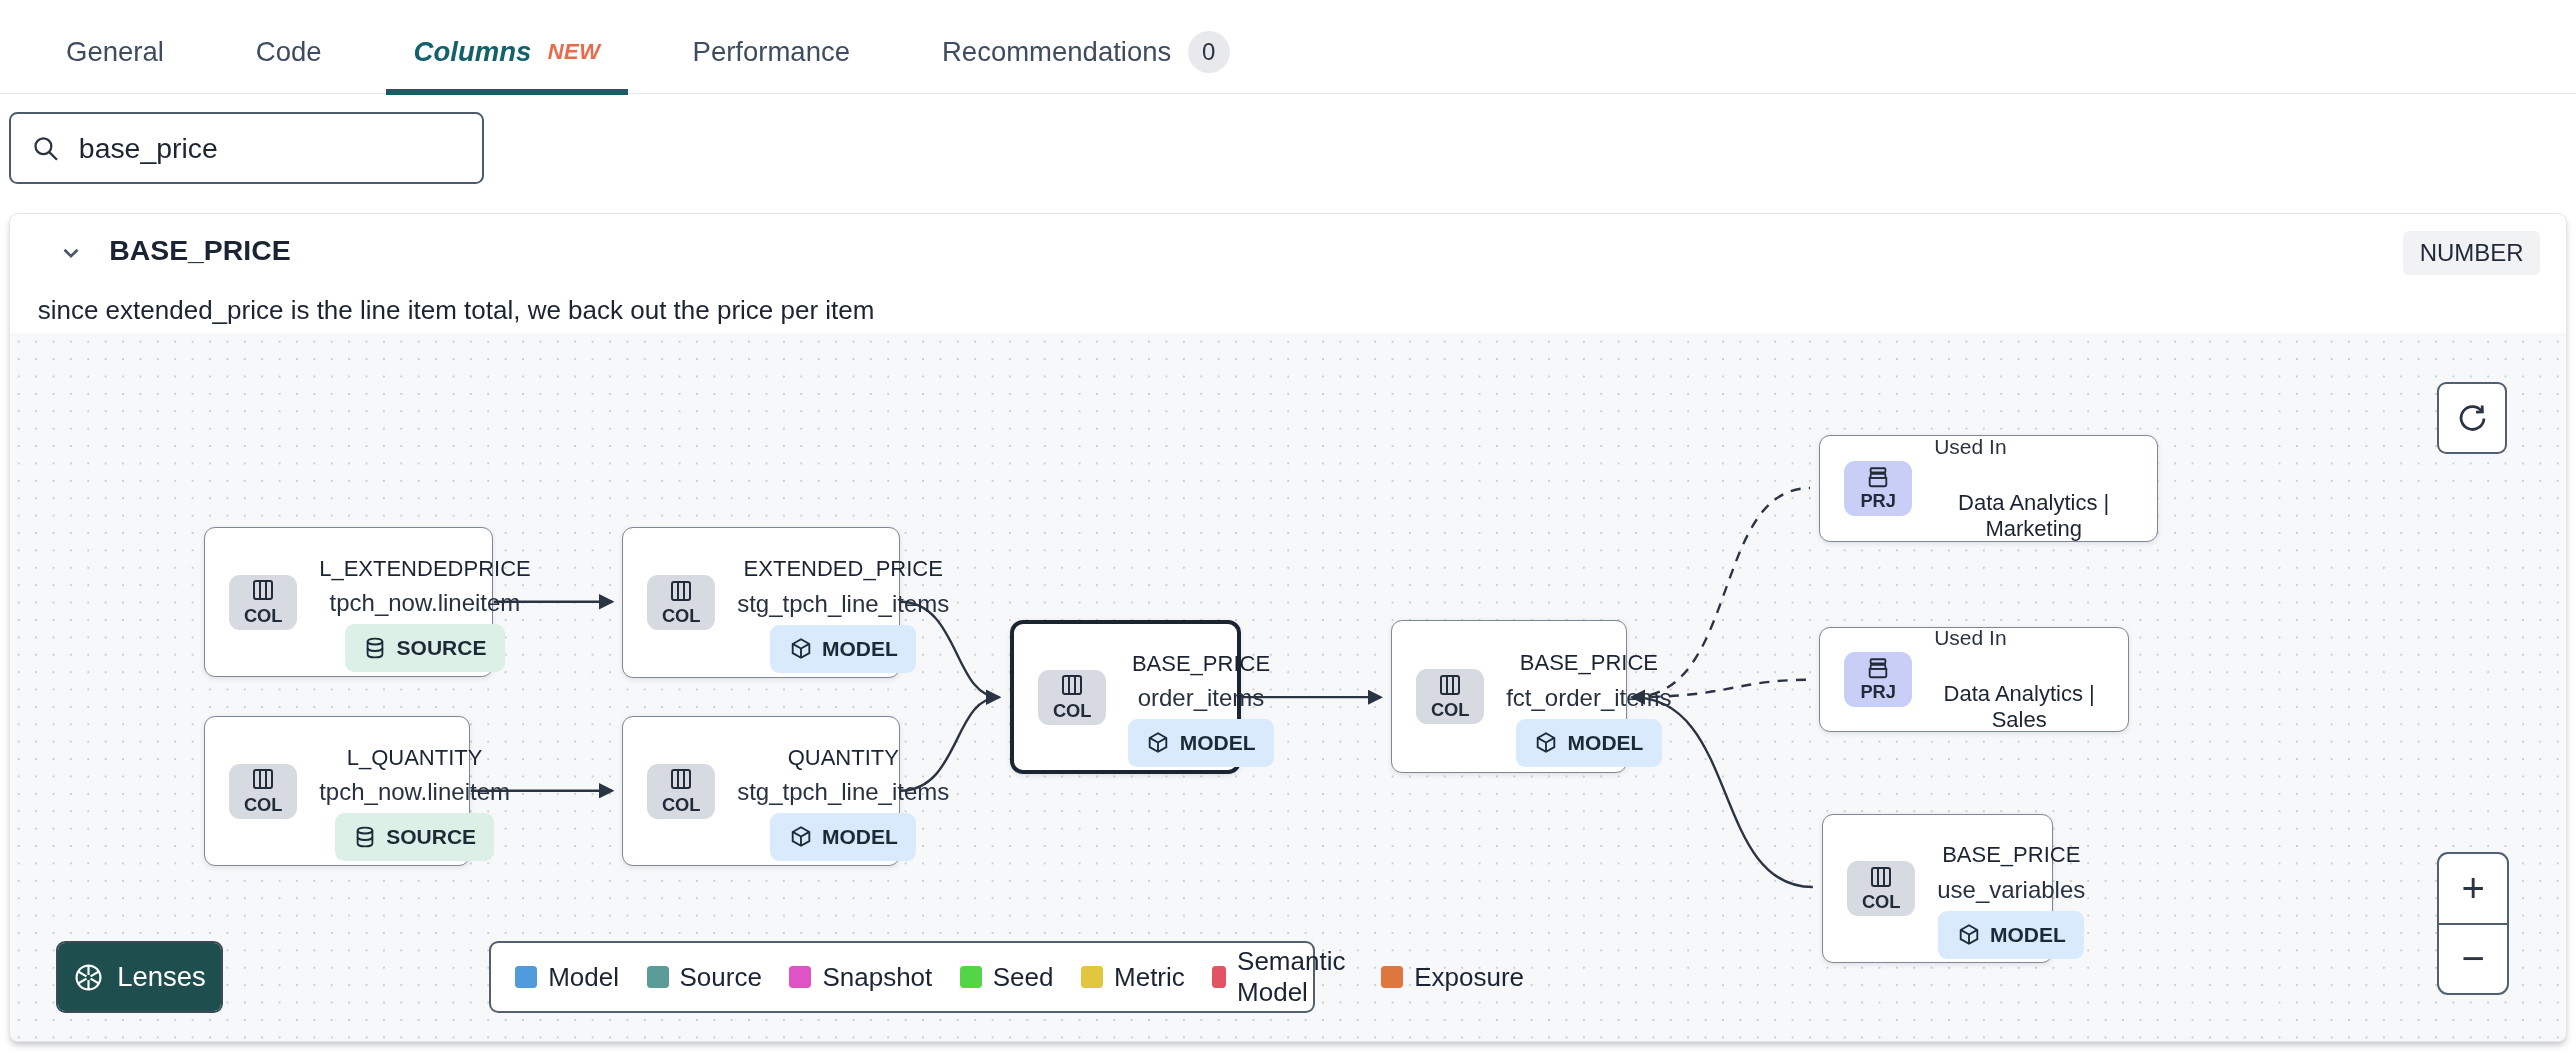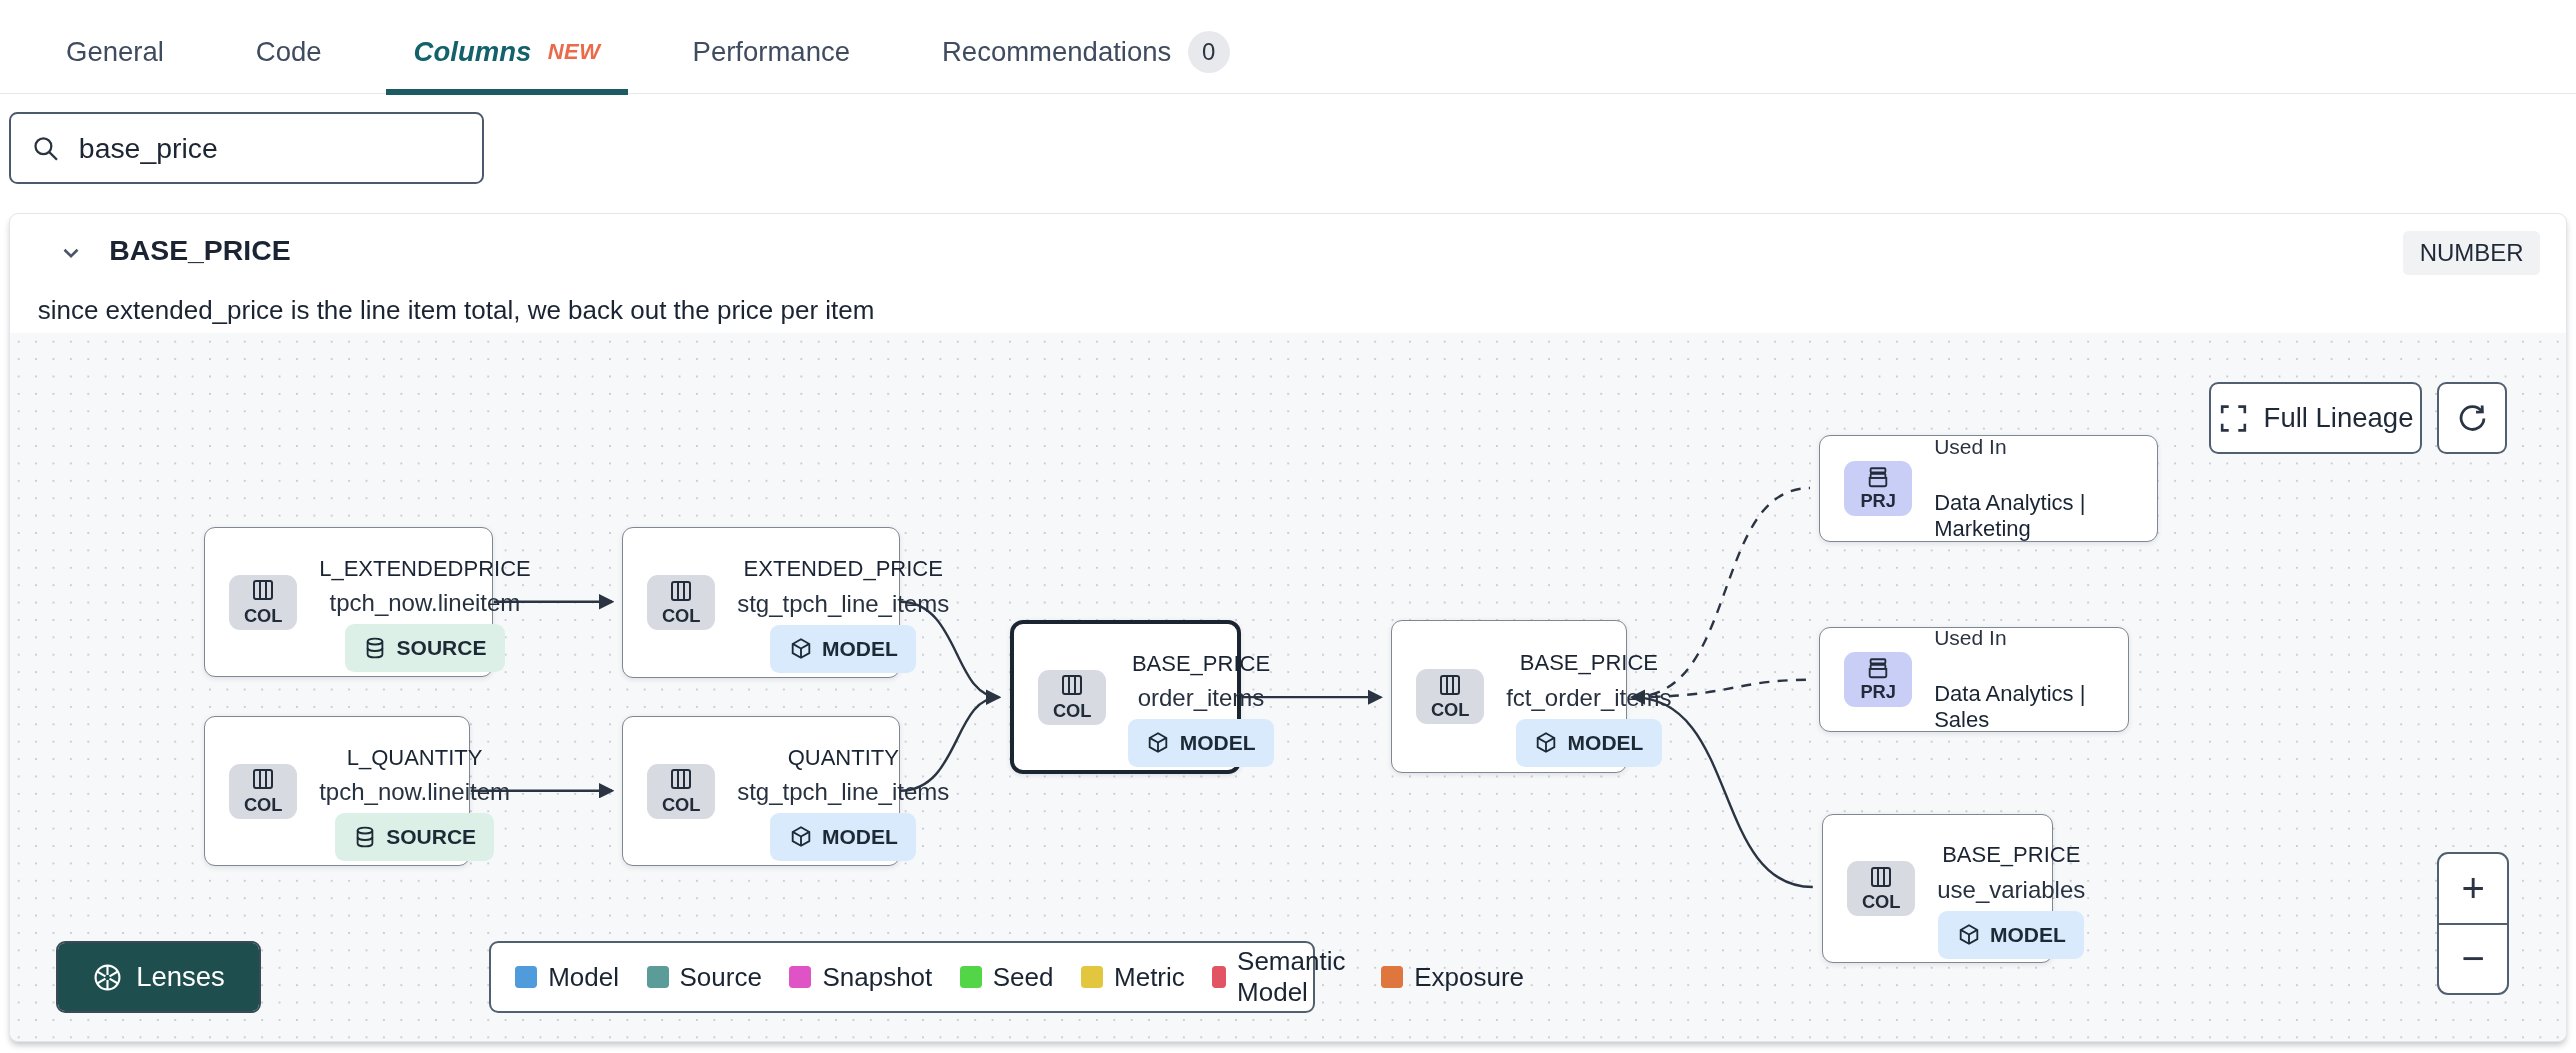--- a/index.html
+++ b/index.html
@@ -46,21 +46,21 @@
   .edges { position:absolute; left:0; top:0; }
 
   .node { position:absolute; background:#fff; border:1.8px solid #7e8894; border-radius:11px;
     display:flex; align-items:center; gap:22px; padding:0 24px;
     box-shadow:0 1.8px 5.5px rgba(30,38,55,.10); cursor:pointer; }
   .node.selected { border:4.6px solid #1b2531; border-radius:13px; }
   .kind-badge { flex:0 0 auto; width:68px; height:55px; border-radius:11px; background:#d7dae0;
     display:flex; flex-direction:column; align-items:center; justify-content:center; gap:1.8px;
     color:#212b39; font-size:18.3px; font-weight:700; }
   .kind-badge.prj { background:#c9cef7; }
-  .node-body { flex:1; display:flex; flex-direction:column; align-items:center; gap:7.3px; }
+  .node-body { flex:1; display:flex; flex-direction:column; align-items:center; gap:7.3px;text-align:center; }
   .node-body.left { align-items:flex-start; }
   .node-title { font-size:22px; font-weight:400; color:#1a2433;margin-top:24px; }
   .node-subtitle { font-size:24px; color:#27313f; }
   .node-eyebrow { font-size:21px; color:#2a3441; }
   .type-badge { display:flex; align-items:center; gap:9.2px; height:48px; padding:0 18.3px;
     border-radius:9.2px; font-size:21px; font-weight:600; color:#1d2a36; }
   .type-badge.source { background:#dcf0e8; }
   .type-badge.model { background:#d8eafc; }
 
   
@@ -72,21 +72,21 @@
   .zoomctl { position:absolute; left:2427px; top:519px; width:72px; height:143px;
     background:#fff; border:2.8px solid #525f70; border-radius:11px;
     display:flex; flex-direction:column; }
   .zoomctl .zbtn { flex:1; display:flex; align-items:center; justify-content:center;
     font-size:40px; color:#2a3443; cursor:pointer; }
   .zoomctl .zbtn:first-child { border-bottom:2.8px solid #525f70; }
 
   .toolbar { position:absolute; left:46px; top:608px; height:72px; display:flex; align-items:stretch; }
   .lenses-group { display:flex; border:2.8px solid #3c4a55; border-radius:9.2px; overflow:hidden; }
   .lenses-btn { background:#1e4e4d; color:#fff; display:flex; align-items:center; gap:13px;
-    padding:0 34px; font-size:27.5px; cursor:pointer; }
+    padding:0 15px; font-size:27.5px; cursor:pointer; }
   .rel-btn { background:#fff; color:#222d3c; display:flex; align-items:center; gap:16.5px;
     padding:0 26px; font-size:27.5px; border-left:2.8px solid #3c4a55; cursor:pointer; }
   .legend { position:absolute; left:479px; top:608px; width:826px; height:72px;
     background:#fff; border:2.8px solid #525f70; border-radius:9.2px;
     display:flex; align-items:center; gap:27.5px; padding:0 24px; }
   .legend-item { display:flex; align-items:center; gap:11px; font-size:26px; color:#1a2433; }
   .swatch { width:22px; height:22px; border-radius:3.7px; }
 
   svg.ic { display:block; }
 </style>
@@ -337,29 +337,20 @@
             <svg class="ic" width="24" height="24" viewBox="0 0 26 26" fill="none" stroke="#1d2a36" stroke-width="2">
                 <path d="M13 2.5 L22 7.5 V17.5 L13 22.5 L4 17.5 V7.5 Z"></path>
                 <path d="M4 7.5 L13 12.5 L22 7.5"></path>
                 <path d="M13 12.5 V22.5"></path>
               </svg>
             <span>MODEL</span>
           </div>
         </div>
       </div>
 
-      <div class="btn full-lineage">
-        <svg class="ic" width="31" height="31" viewBox="0 0 26 26" fill="none" stroke="#2a3443" stroke-width="2.2">
-          <path d="M9 3 H3.5 V8.5"></path>
-            <path d="M17 3 H22.5 V8.5"></path>
-            <path d="M9 23 H3.5 V17.5"></path>
-            <path d="M17 23 H22.5 V17.5"></path>
-        </svg>
-        <span>Full Lineage</span>
-      </div>
       <div class="btn refresh">
         <svg class="ic" width="33" height="33" viewBox="0 0 26 26" fill="none" stroke="#2a3443" stroke-width="2.2">
           <path d="M20.2 7.2 A9 9 0 1 0 22 13"></path>
             <polyline points="20.6,2.8 20.8,7.8 15.8,8"></polyline>
         </svg>
       </div>
 
       <div class="zoomctl">
         <div class="zbtn">+</div>
         <div class="zbtn">−</div>

